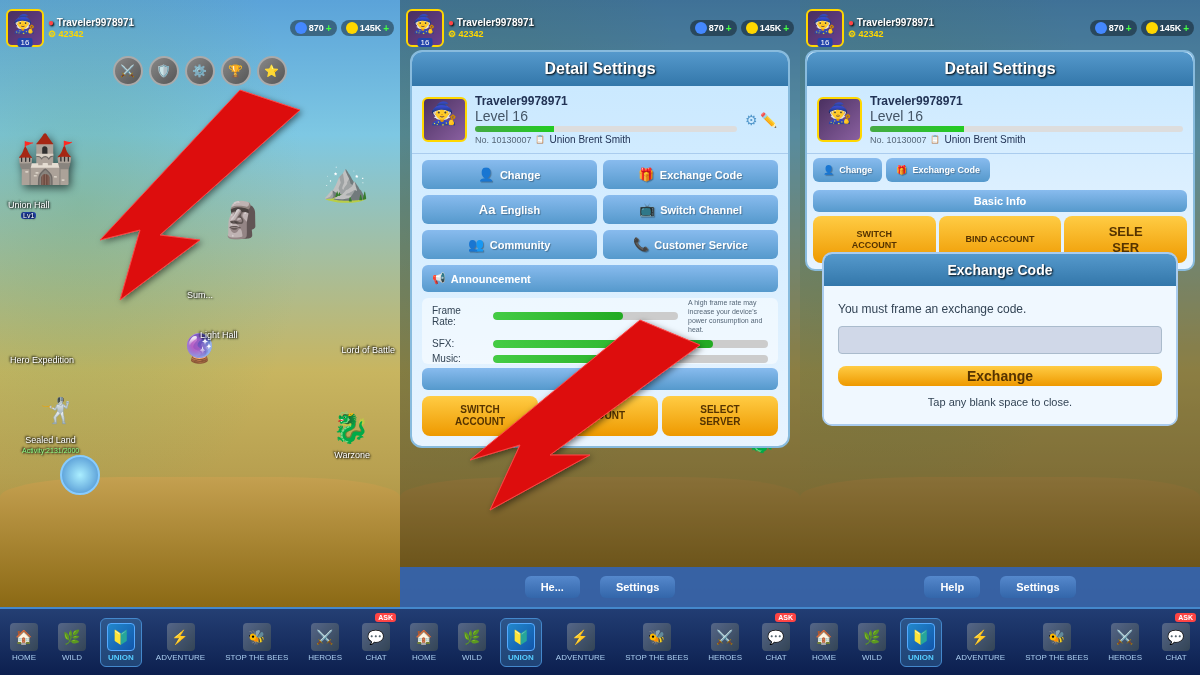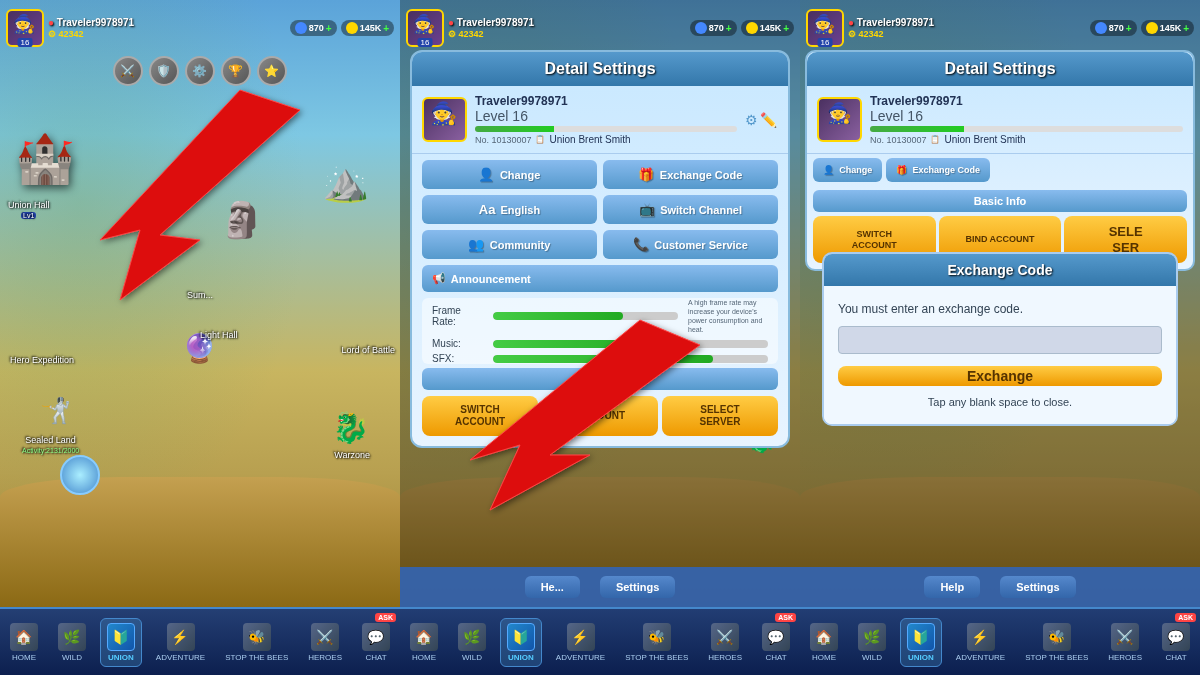--- a/index.html
+++ b/index.html
@@ -833,29 +833,29 @@
 
     <div class="frame-section">
       <div class="frame-rate-row">
         <span class="frame-label">Frame Rate:</span>
         <div class="slider-bar">
           <div class="slider-fill" style="width:70%;"></div>
         </div>
         <span class="frame-notice" style="font-size:7px;max-width:80px;margin-left:4px;">A high frame rate may increase your device's power consumption and heat.</span>
       </div>
       <div class="frame-rate-row">
+        <span class="frame-label">SFX:</span>
+        <div class="slider-bar">
+          <div class="slider-fill" style="width:80%;"></div>
+        </div>
+      </div>
+      <div class="frame-rate-row">
         <span class="frame-label">Music:</span>
         <div class="slider-bar">
           <div class="slider-fill" style="width:60%;"></div>
-        </div>
-      </div>
-      <div class="frame-rate-row">
-        <span class="frame-label">SFX:</span>
-        <div class="slider-bar">
-          <div class="slider-fill" style="width:80%;"></div>
         </div>
       </div>
     </div>
 
     <div class="basic-info-row">
       <span>Basic Info</span>
     </div>
 
     <div class="modal-bottom-btns">
       <button class="modal-bottom-btn">Switch<br>Account</button>
@@ -974,21 +974,21 @@
       </button>
       <button class="settings-btn" style="font-size:9px;">
         <span>🎁</span>
         <span>Exchange Code</span>
       </button>
     </div>
 
     <div class="exchange-modal">
       <div class="exchange-title">Exchange Code</div>
       <div class="exchange-body">
-        <div class="exchange-message">You must enter an exchange code.</div>
+        <div class="exchange-message">You must frame an exchange code.</div>
         <input class="exchange-input" type="text" placeholder="" style="">
         <button class="exchange-btn">Exchange</button>
         <div class="exchange-close-hint">Tap any blank space to close.</div>
       </div>
     </div>
 
     <div class="basic-info-row" style="margin:4px 6px 0;">
       <span>Basic Info</span>
     </div>
 

